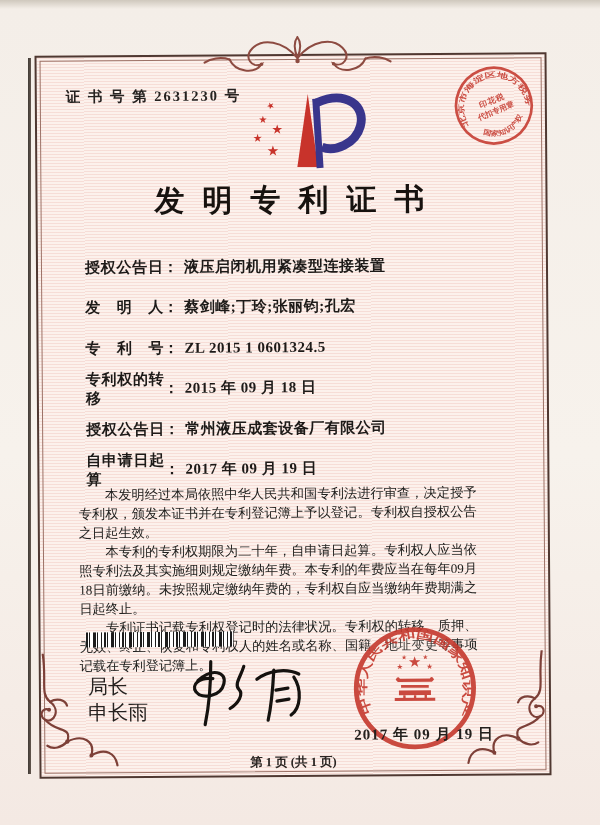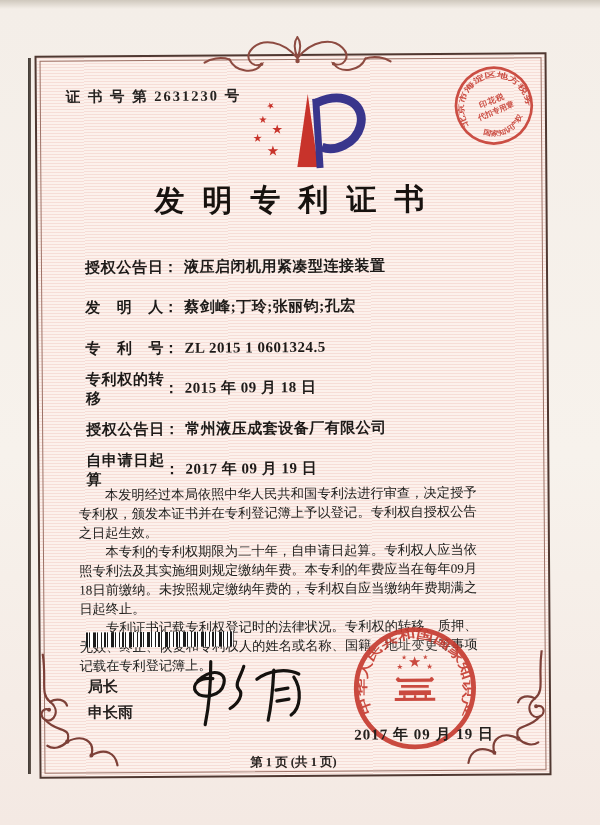--- a/index.html
+++ b/index.html
@@ -43,21 +43,21 @@
   .body-text{position:absolute;left:78px;top:484px;width:398px;
         font-size:13.2px;line-height:19px;color:#20201e;text-align:justify;}
   .body-text p{margin:0;text-indent:2em;}
 
   .barcode{position:absolute;left:84px;top:631px;width:148px;height:15px;
         background:repeating-linear-gradient(90deg,
           #1c1c1c 0 2px,#fff 2px 3px,#1c1c1c 3px 4px,#fff 4px 7px,
           #1c1c1c 7px 10px,#fff 10px 11px,#1c1c1c 11px 12px,#fff 12px 15px,
           #1c1c1c 15px 16px,#fff 16px 18px);}
 
-  .signer{position:absolute;left:86px;top:672px;font-size:15px;font-weight:bold;
+  .signer{position:absolute;left:86px;top:672px;font-size:20px;font-weight:normal;
         color:#262220;line-height:26px;}
   .signature{position:absolute;left:158px;top:650px;width:158px;height:90px;z-index:5;}
 
   .seal-bottom{position:absolute;left:349px;top:625px;width:128px;height:128px;
         opacity:.9;z-index:4;}
   .issue-date{position:absolute;left:352px;top:726px;font-size:15px;font-weight:bold;
         color:#24201d;letter-spacing:1px;z-index:6;}
 
   .seal-top{position:absolute;left:451px;top:62px;width:90px;height:90px;
         transform:rotate(-22deg);opacity:.88;z-index:4;}

